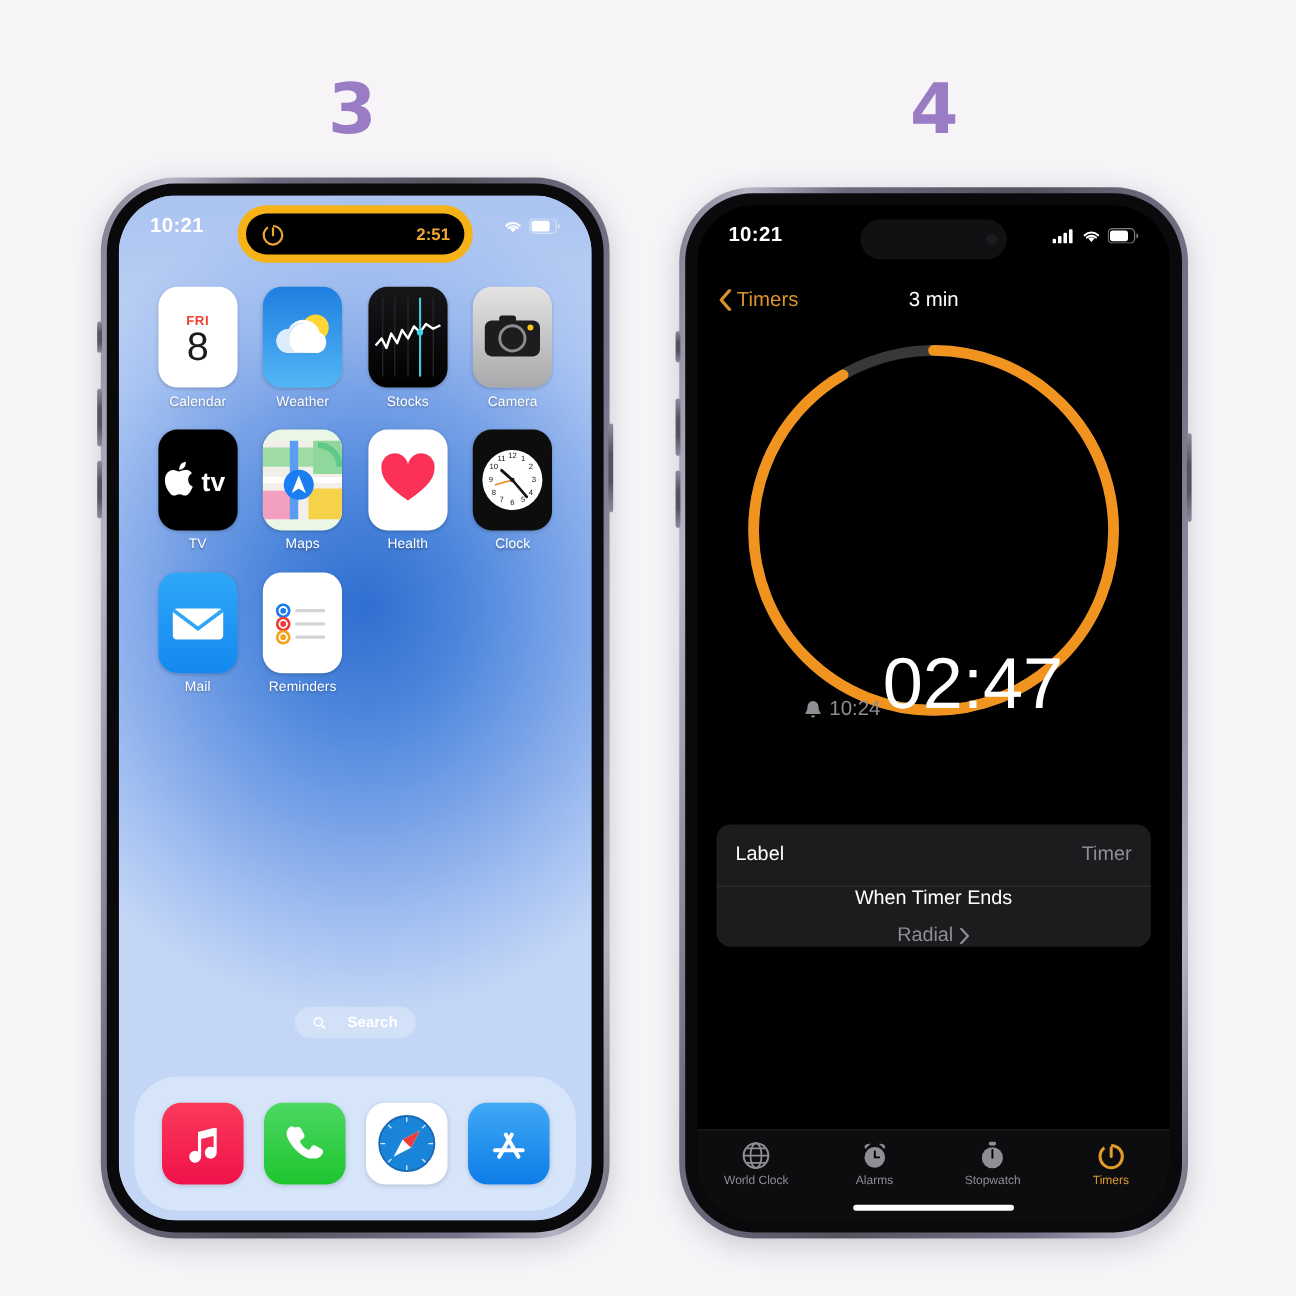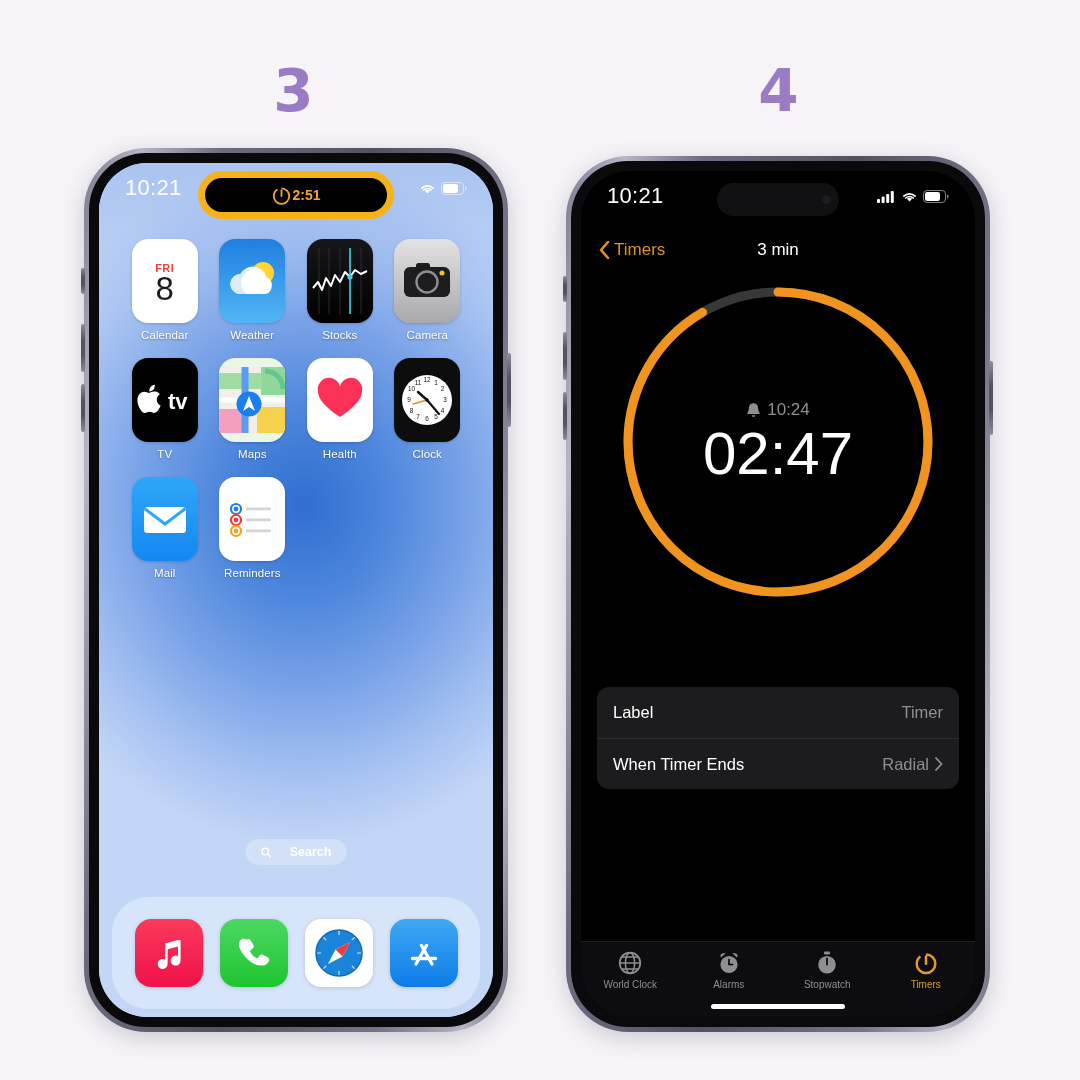--- a/index.html
+++ b/index.html
@@ -70,38 +70,38 @@
     content:"";position:absolute;inset:0;
     background:linear-gradient(180deg, rgba(150,180,235,0.55) 0%, rgba(255,255,255,0) 18%);
   }
 
   .statusbar {
     position: absolute; top: 0; left: 0; right: 0; height: 50px;
     display: flex; align-items: center; justify-content: space-between;
     padding: 0 26px; z-index: 6;
     color: #fff;
   }
-  .sb-time { font-size: 22px; font-weight: 400; letter-spacing: .3px; }
+  .sb-time { font-size: 17px; font-weight: 700; letter-spacing: .3px; }
   .sb-right { display: flex; align-items: center; gap: 5px; }
 
   
   .island-wrap {
     position: absolute; top: 8px; left: 50%; transform: translateX(-50%);
     z-index: 8;
   }
   .island-highlight {
     border: 5px solid #f6b318;
     border-radius: 28px;
     padding: 2px;
     background: #f6b318;
   }
   .island {
     width: 182px; height: 34px;
     background: #000; border-radius: 22px;
-    display: flex; align-items: center; justify-content: center;
+    display: flex; align-items: center; justify-content: space-between;
     padding: 12px 12px;
   }
   .island-timer-txt { color:#f0a830; font-size:14px; font-weight:600; }
 
   
   .island-plain {
     position: absolute; top: 12px; left: 50%; transform: translateX(-50%);
     width: 122px; height: 33px; border-radius: 20px;
     background: #111113; z-index: 8;
     display:flex; align-items:center; justify-content:flex-end; padding-right:8px;
@@ -173,22 +173,22 @@
 
   .nav-row {
     position: absolute; top: 62px; left: 0; right: 0; height: 34px;
     display: flex; align-items: center; padding: 0 18px; z-index: 5;
   }
   .nav-back { display:flex; align-items:center; gap:4px; color:#d9932a; font-size:17px; cursor:pointer;}
   .nav-title { position:absolute; left:0; right:0; text-align:center; color:#fff; font-size:17px; font-weight:400; pointer-events:none;}
 
   .ring-wrap { position: absolute; top: 112px; left: 50%; transform: translateX(-50%); width: 318px; height: 318px; }
   .ring-center {
-    position:absolute; inset:0; display:flex; flex-direction:column;
-    align-items:center; justify-content:center; gap: 2px;
+    position:absolute; inset:0; display:flex; 
+    align-items:flex-end; justify-content:center; gap: 2px;
   }
   .ring-alarm { display:flex; align-items:center; gap:6px; color:#8e8e93; font-size:17px; }
   .ring-time { color:#fff; font-size:60px; font-weight:300; letter-spacing:0px; line-height:1.05; }
 
   .ctrl-row { position:absolute; top: 405px; left: 0; right: 0; display:flex; justify-content:space-between; padding: 0 16px; z-index: 7;}
   .ctrl-btn {
     width: 84px; height: 84px; border-radius: 50%;
     display:flex; align-items:center; justify-content:center;
     font-size: 17px; cursor:pointer;
   }
@@ -196,21 +196,21 @@
   .ctrl-pause { background:#5c3f0d; color:#e09b2b; }
 
   .settings-card {
     position:absolute; top: 516px; left: 16px; right: 16px;
     background:#1c1c1e; border-radius: 12px; overflow:hidden; z-index:5;
   }
   .set-row {
     height: 51px; display:flex; align-items:center; justify-content:space-between;
     padding: 0 16px; color:#fff; font-size:16.5px;
   }
-  .set-row + .set-row { border-top: 1px solid #2e2e30; }
+  .set-row + .set-row { border-top: 1px solid #2e2e30; flex-direction: column; }
   .set-val { color:#8e8e93; display:flex; align-items:center; gap:6px; }
 
   .tabbar {
     position:absolute; bottom: 0; left:0; right:0; height: 76px;
     background: #0d0d0f; border-top: 1px solid #1f1f21;
     display:flex; align-items:flex-start; padding-top: 8px; z-index:6;
   }
   .tab { flex:1; display:flex; flex-direction:column; align-items:center; gap:3px; cursor:pointer;}
   .tab-label { font-size:10px; color:#8e8e93; }
   .tab.active .tab-label { color:#e09b2b; }

